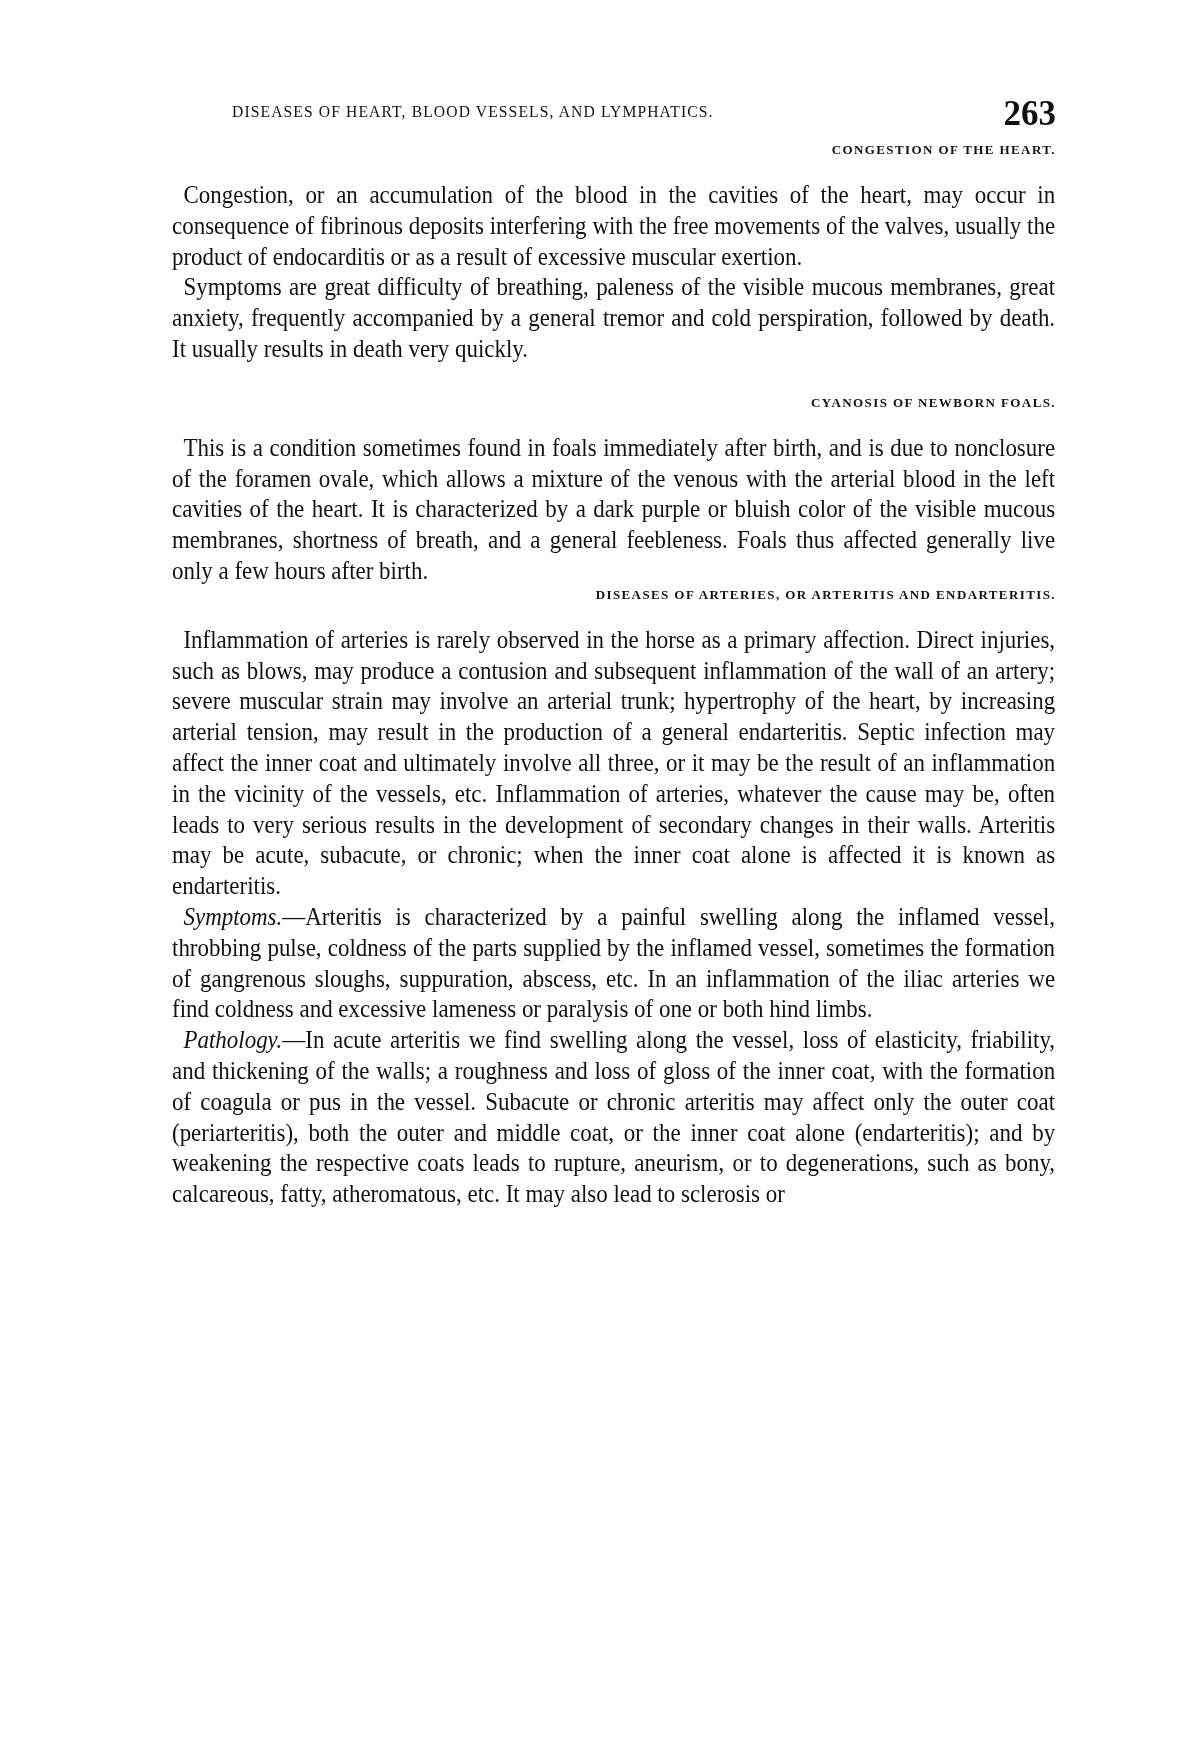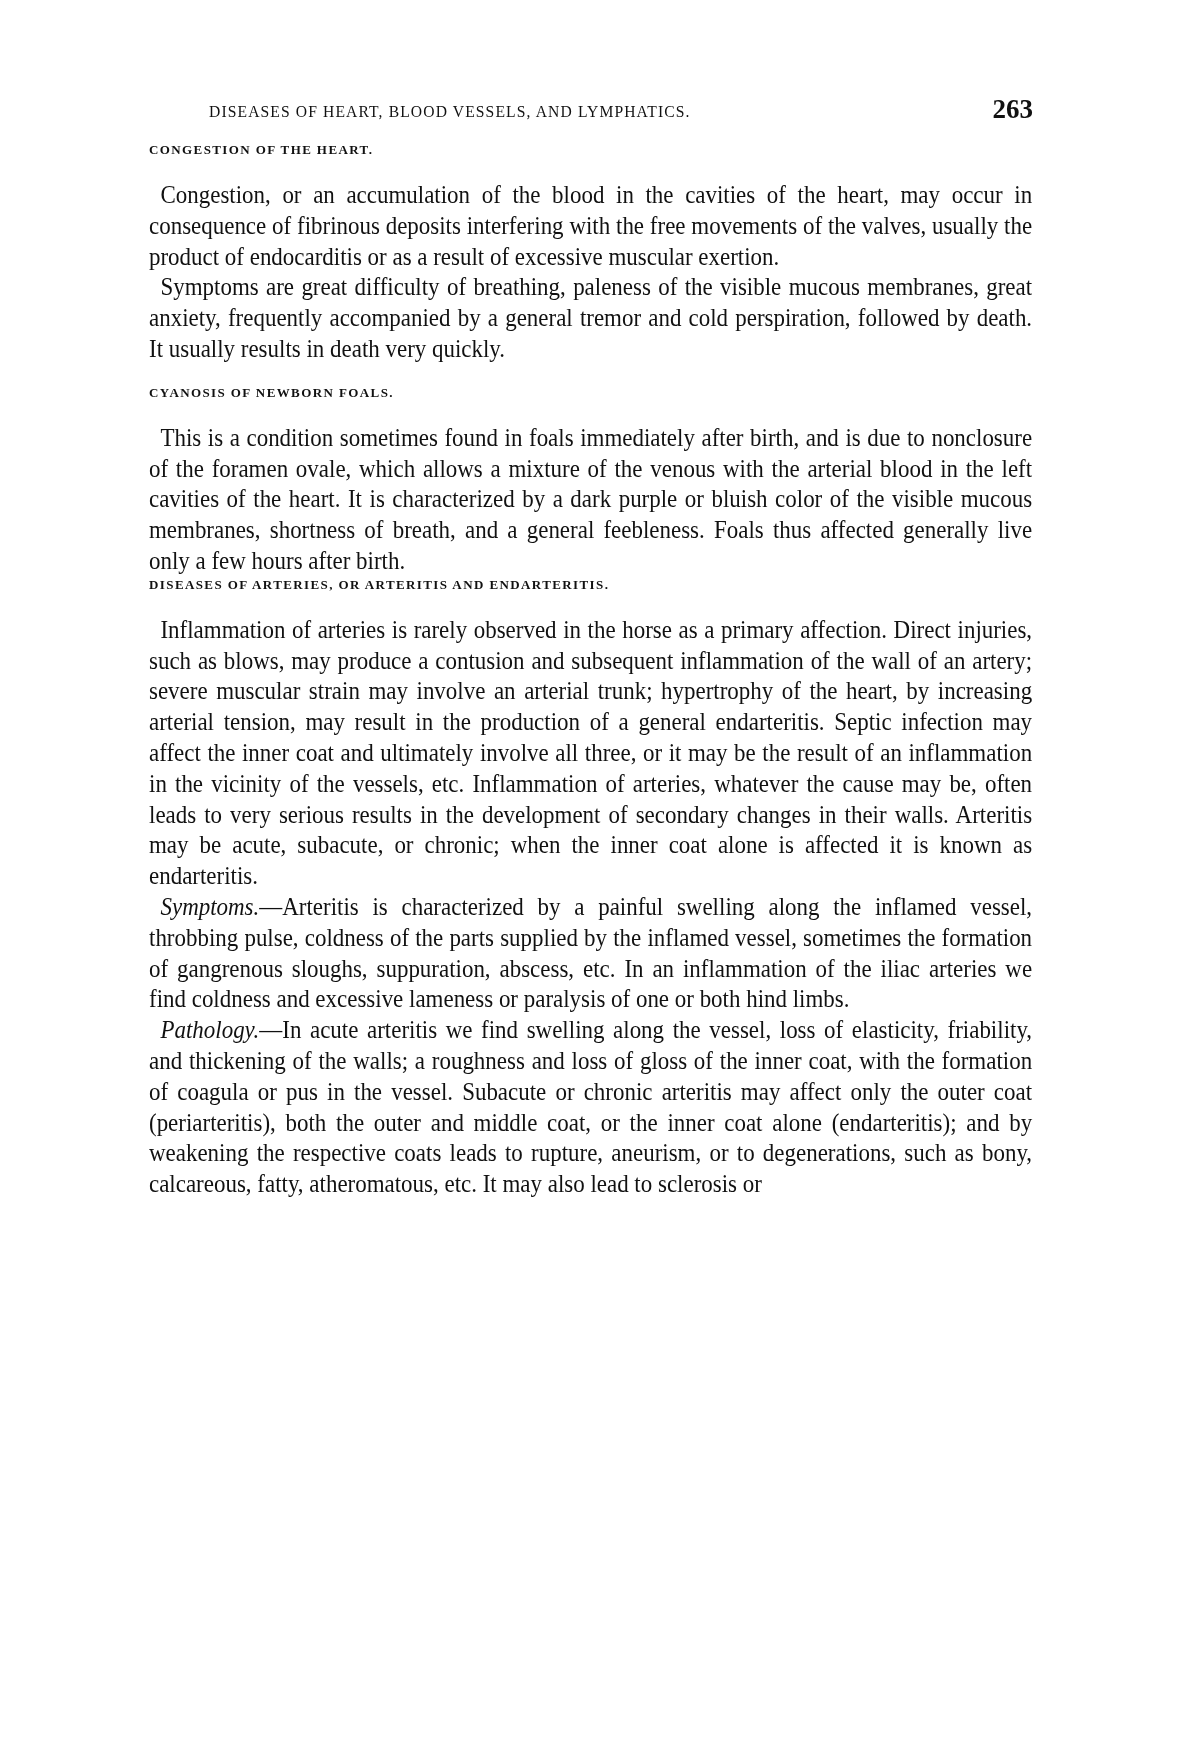--- a/index.html
+++ b/index.html
@@ -10,21 +10,21 @@
   body {
     width: 1200px;
     height: 1764px;
     position: relative;
     overflow: hidden;
     font-family: "Liberation Serif", "DejaVu Serif", serif;
     color: #111111;
   }
   .page {
     position: absolute;
-    left: 149px;
+    left: 172px;
     top: 96px;
     width: 884px;
   }
   .running-head {
     position: relative;
     height: 36px;
   }
   .running-head .title {
     position: absolute;
     left: 60px;
@@ -33,45 +33,45 @@
     letter-spacing: 1.2px;
     font-variant: small-caps;
     text-transform: uppercase;
     transform: scaleX(0.92);
     transform-origin: left center;
   }
   .running-head .pageno {
     position: absolute;
     right: 0;
     top: -2px;
-    font-size: 27px;
+    font-size: 35px;
     font-weight: bold;
   }
   .section-heading {
-    text-align: left;
+    text-align: right;
     font-size: 13px;
     font-weight: bold;
     letter-spacing: 1.4px;
     text-transform: uppercase;
     margin: 0;
   }
   .p {
     font-size: 25.5px;
     line-height: 30.8px;
     text-align: justify;
     text-indent: 0;
     margin: 0;
     transform: scaleX(0.9);
     transform-origin: left top;
     width: 111%;
   }
   .p span.it { font-style: italic; }
   #sec1-heading { margin-top: 10px; }
   #sec1-p1 { margin-top: 22px; }
-  #sec2-heading { margin-top: 20px; }
+  #sec2-heading { margin-top: 30px; }
   #sec2-p1 { margin-top: 22px; }
   #sec3-heading { }
   #sec3-p1 { margin-top: 22px; }
   .ind { display: inline-block; width: 0; }
 </style>
 </head>
 <body>
 
 <div class="page">
 

